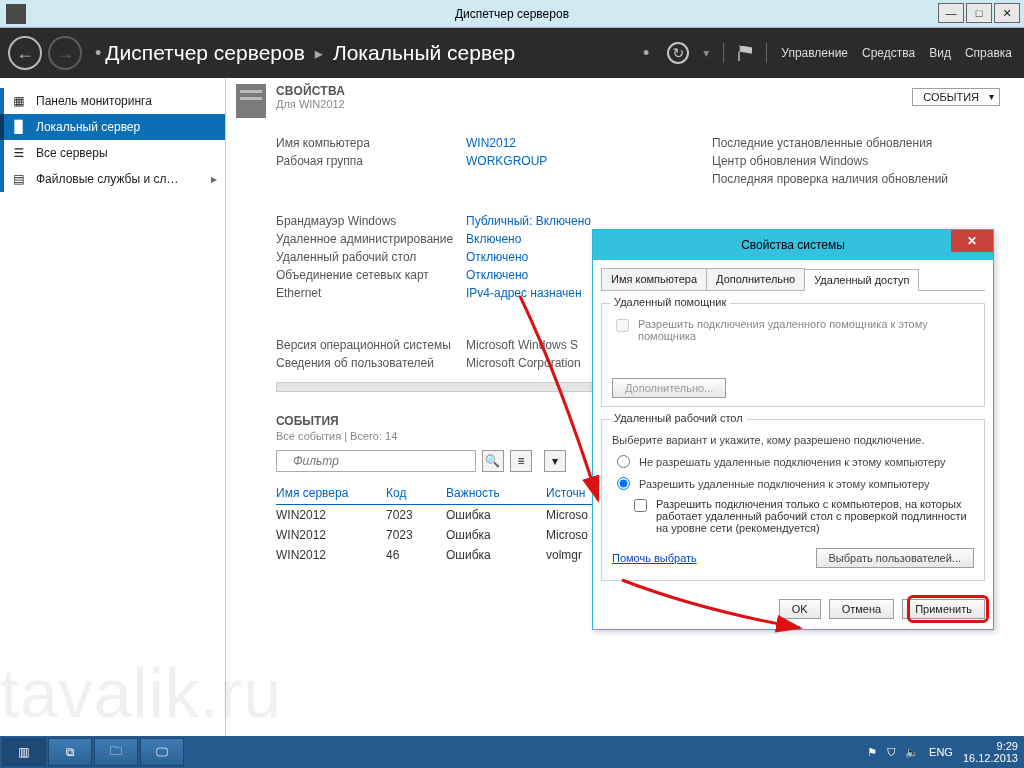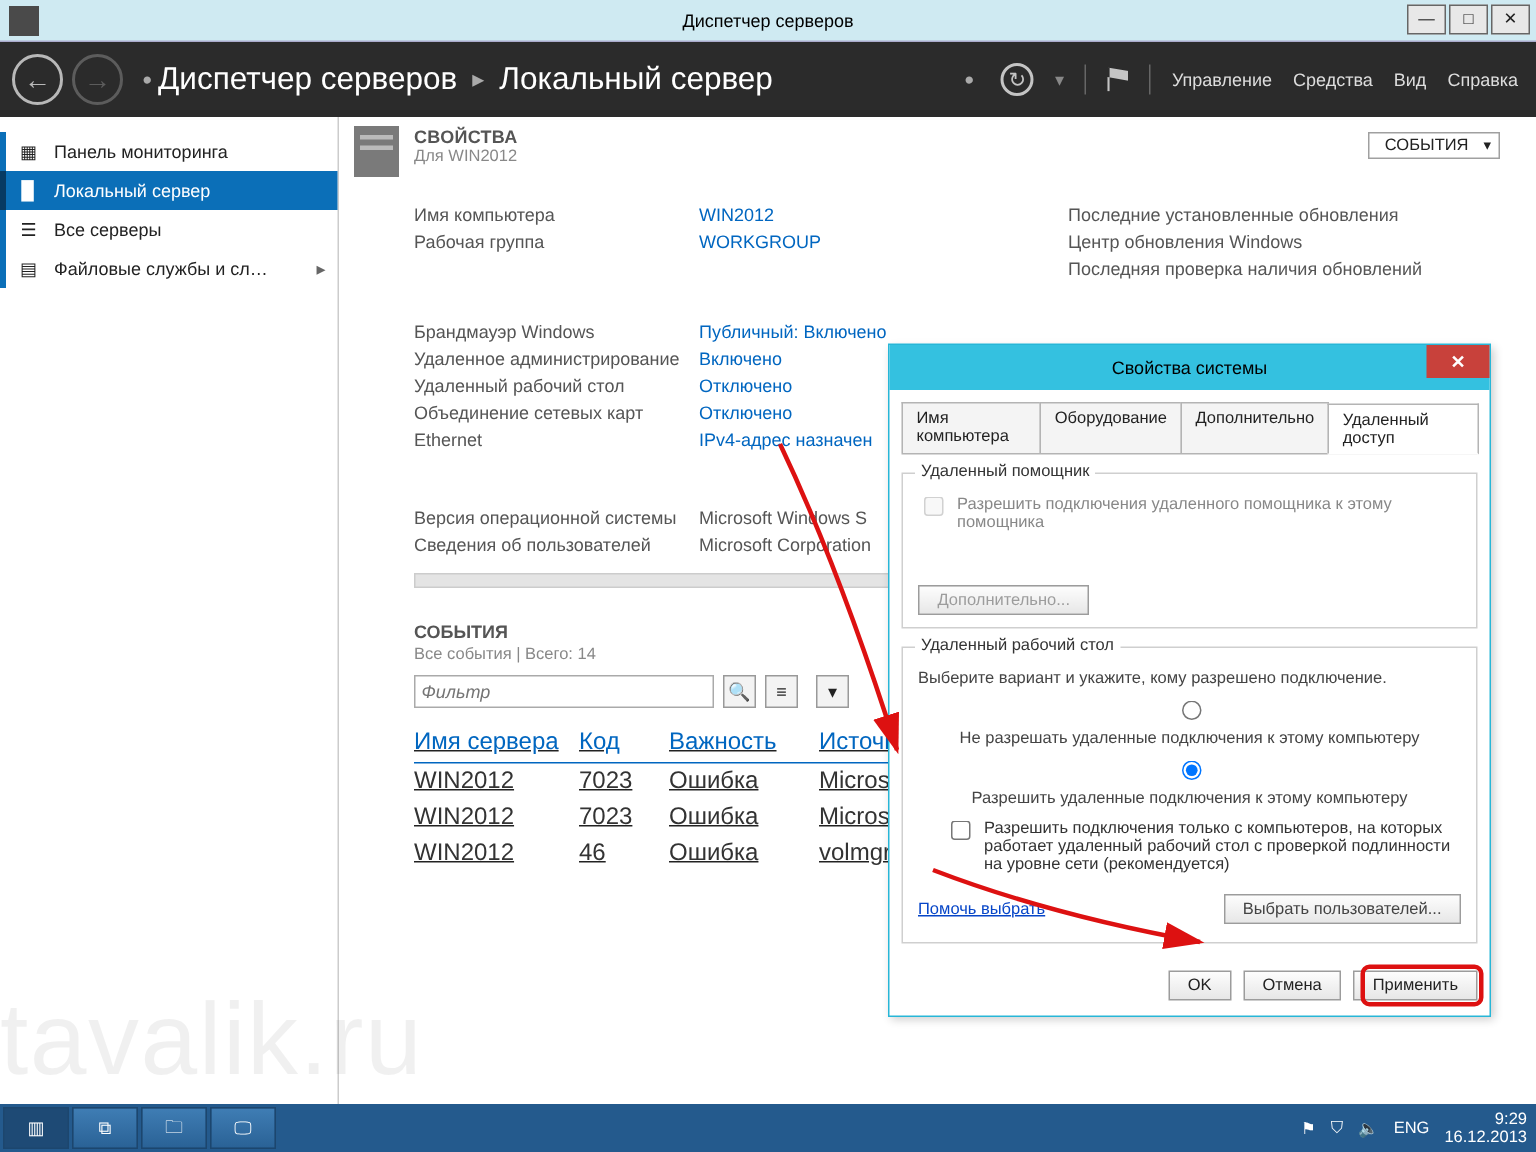--- a/index.html
+++ b/index.html
@@ -40,40 +40,40 @@
   .props-grid { margin:18px 0 0 50px; display:grid; grid-template-columns: 190px 220px 26px 310px; row-gap:4px; font-size:12px;}
   .lbl{ color:#555;}
   .lnk{ color:#0066c0; cursor:pointer;}
   .props-scroll{ height:10px; background:#e4e4e4; border:1px solid #ccc; margin:12px 0 0 50px; margin-right:28px;}
   .circle-hl { position:absolute; border:3px solid #d11; border-radius:50%/50%; pointer-events:none;}
   
   .events { margin:22px 0 0 50px;}
   .ev-title{ color:#555; font-weight:600; font-size:12px;}
   .ev-sub{ color:#888; font-size:11px; margin-top:2px;}
   .ev-filter{ margin-top:8px; display:flex; align-items:center; gap:6px;}
-  .ev-filter input{ width:200px; height:22px; border:1px solid #aaa; padding:0 4px; font-style:italic; color:#0f172a; font-size:12px;}
+  .ev-filter input{ width:200px; height:22px; border:1px solid #aaa; padding:0 16px; font-style:italic; color:#0f172a; font-size:12px;}
   .sqbtn{ width:22px;height:22px;border:1px solid #999;background:#f3f3f3;display:flex;align-items:center;justify-content:center;font-size:12px;}
-  .ev-table{ margin-top:10px; font-size:16px; width:520px;text-decoration:underline;}
+  .ev-table{ margin-top:10px; font-size:12px; width:520px;}
   .ev-table .hdr{ display:grid; grid-template-columns:110px 60px 100px 100px; color:#0066c0; padding:4px 0; border-bottom:1px solid #0066c0;}
   .ev-table .row{ display:grid; grid-template-columns:110px 60px 100px 100px 120px 120px; padding:3px 0; color:#333;}
   
   .dlg { position:absolute; left:592px; top:229px; width:402px; border:1px solid #27b6d7; background:#fff; box-shadow:2px 2px 6px rgba(0,0,0,0.2);}
   .dlg-title{ height:30px; background:#34c1e0; color:#000; display:flex; align-items:center; justify-content:center; position:relative; font-size:12px;}
   .dlg-x{ position:absolute; right:0; top:0; width:42px; height:22px; background:#c8413b; color:#fff; display:flex; align-items:center; justify-content:center; font-weight:bold;}
   .dlg-body{ padding:8px;}
   .tabs{ display:flex; border-bottom:1px solid #b4b4b4; font-size:11px; position:relative;}
   .tab{ padding:4px 9px; border:1px solid #b4b4b4; border-bottom:none; background:#f4f4f4; margin-right:-1px; cursor:pointer;}
   .tab.active{ background:#fff; position:relative; top:1px; border-bottom:1px solid #fff;}
   .grp{ border:1px solid #cfcfcf; margin-top:12px; padding:10px 10px 12px 10px; position:relative; font-size:11px; color:#444;}
   .grp .cap{ position:absolute; top:-8px; left:8px; background:#fff; padding:0 4px; font-size:11px; color:#333;}
   .chk{ display:flex; align-items:flex-start; gap:6px; margin-top:4px; color:#888;}
   .chk input{ margin-top:1px;}
   .btn{ border:1px solid #9c9c9c; background:linear-gradient(#fdfdfd,#e7e7e7); padding:3px 12px; font-size:11px; cursor:pointer;}
   .btn.disabled{ color:#9c9c9c;}
-  .radio{ display:flex; align-items:center; gap:6px; margin:8px 0; font-size:11px;flex-direction:column;}
+  .radio{ display:flex; align-items:flex-end; gap:6px; margin:8px 0; font-size:11px;}
   .radio input{margin-top:1px;}
   .helplink{ color:#0645c8; text-decoration:underline; font-size:11px; cursor:pointer;}
   .dlg-footer{ display:flex; justify-content:flex-end; gap:8px; padding:10px 8px;}
   .hl-rect{ position:absolute; border:3px solid #d11; border-radius:6px; pointer-events:none;}
   
   .arrow-svg{ position:absolute; left:0; top:0; pointer-events:none;}
   
   .taskbar{ position:absolute; left:0; right:0; bottom:0; height:32px; background:#245a8d; display:flex; align-items:center;}
   .tb-item{ width:44px; height:28px; margin:0 1px; border:1px solid #1c466e; background:linear-gradient(#3f7db4,#2a6296); display:flex; align-items:center; justify-content:center; color:#fff;}
   .tb-item.first{ margin-left:2px; background:#1e4a75;}
@@ -254,21 +254,20 @@
 </div>
 
 <div class="dlg">
   <div class="dlg-title">
     <span>Свойства системы</span>
     <div class="dlg-x">✕</div>
   </div>
   <div class="dlg-body">
     <div class="tabs">
       <div class="tab">Имя компьютера</div>
-      <div class="tab">Оборудование</div>
       <div class="tab">Дополнительно</div>
       <div class="tab active">Удаленный доступ</div>
     </div>
 
     <div class="grp">
       <div class="cap">Удаленный помощник</div>
       <label class="chk">
         <input type="checkbox" disabled="" style="">
         <span>Разрешить подключения удаленного помощника к этому помощника</span>
       </label>

